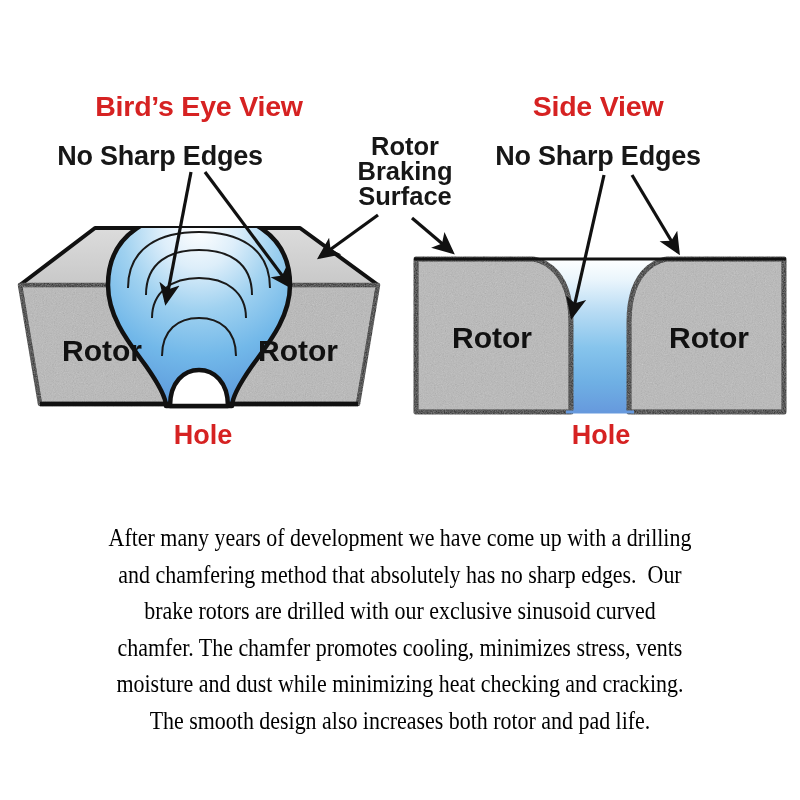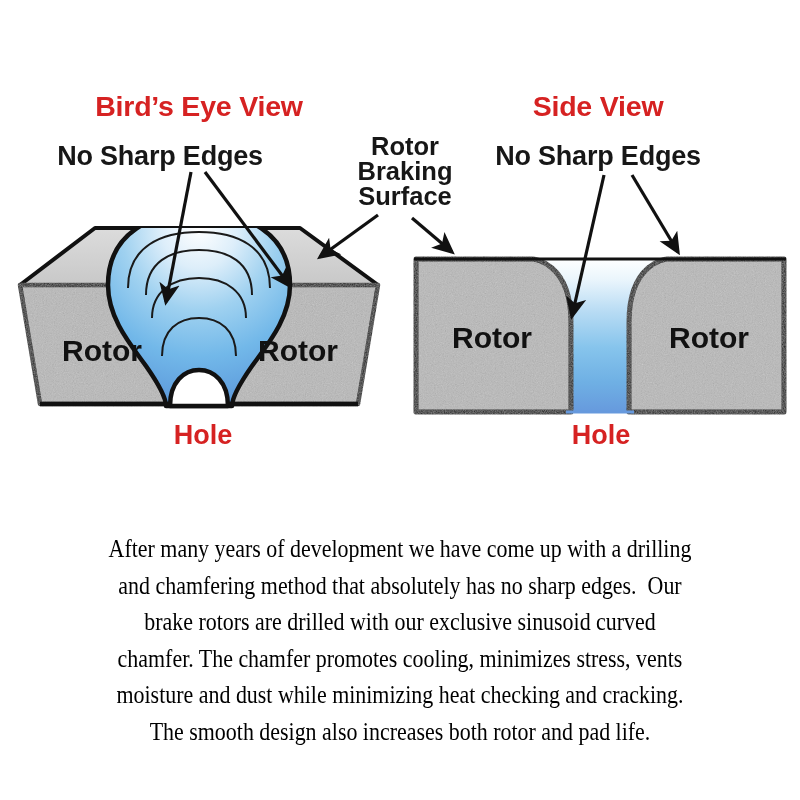--- a/index.html
+++ b/index.html
@@ -23,21 +23,21 @@
   }
   #diagram {
     position: absolute;
     left: 0; top: 0;
     width: 800px;
     height: 470px;
   }
   .para-wrap {
     position: absolute;
     left: 0;
-    top: 531px;
+    top: 520px;
     width: 800px;
     text-align: center;
   }
   .para-line {
     font-family: "Liberation Serif", "DejaVu Serif", serif;
     font-size: 25.5px;
     line-height: 36.5px;
     color: #000000;
     white-space: pre;
     transform: scaleX(0.86);

